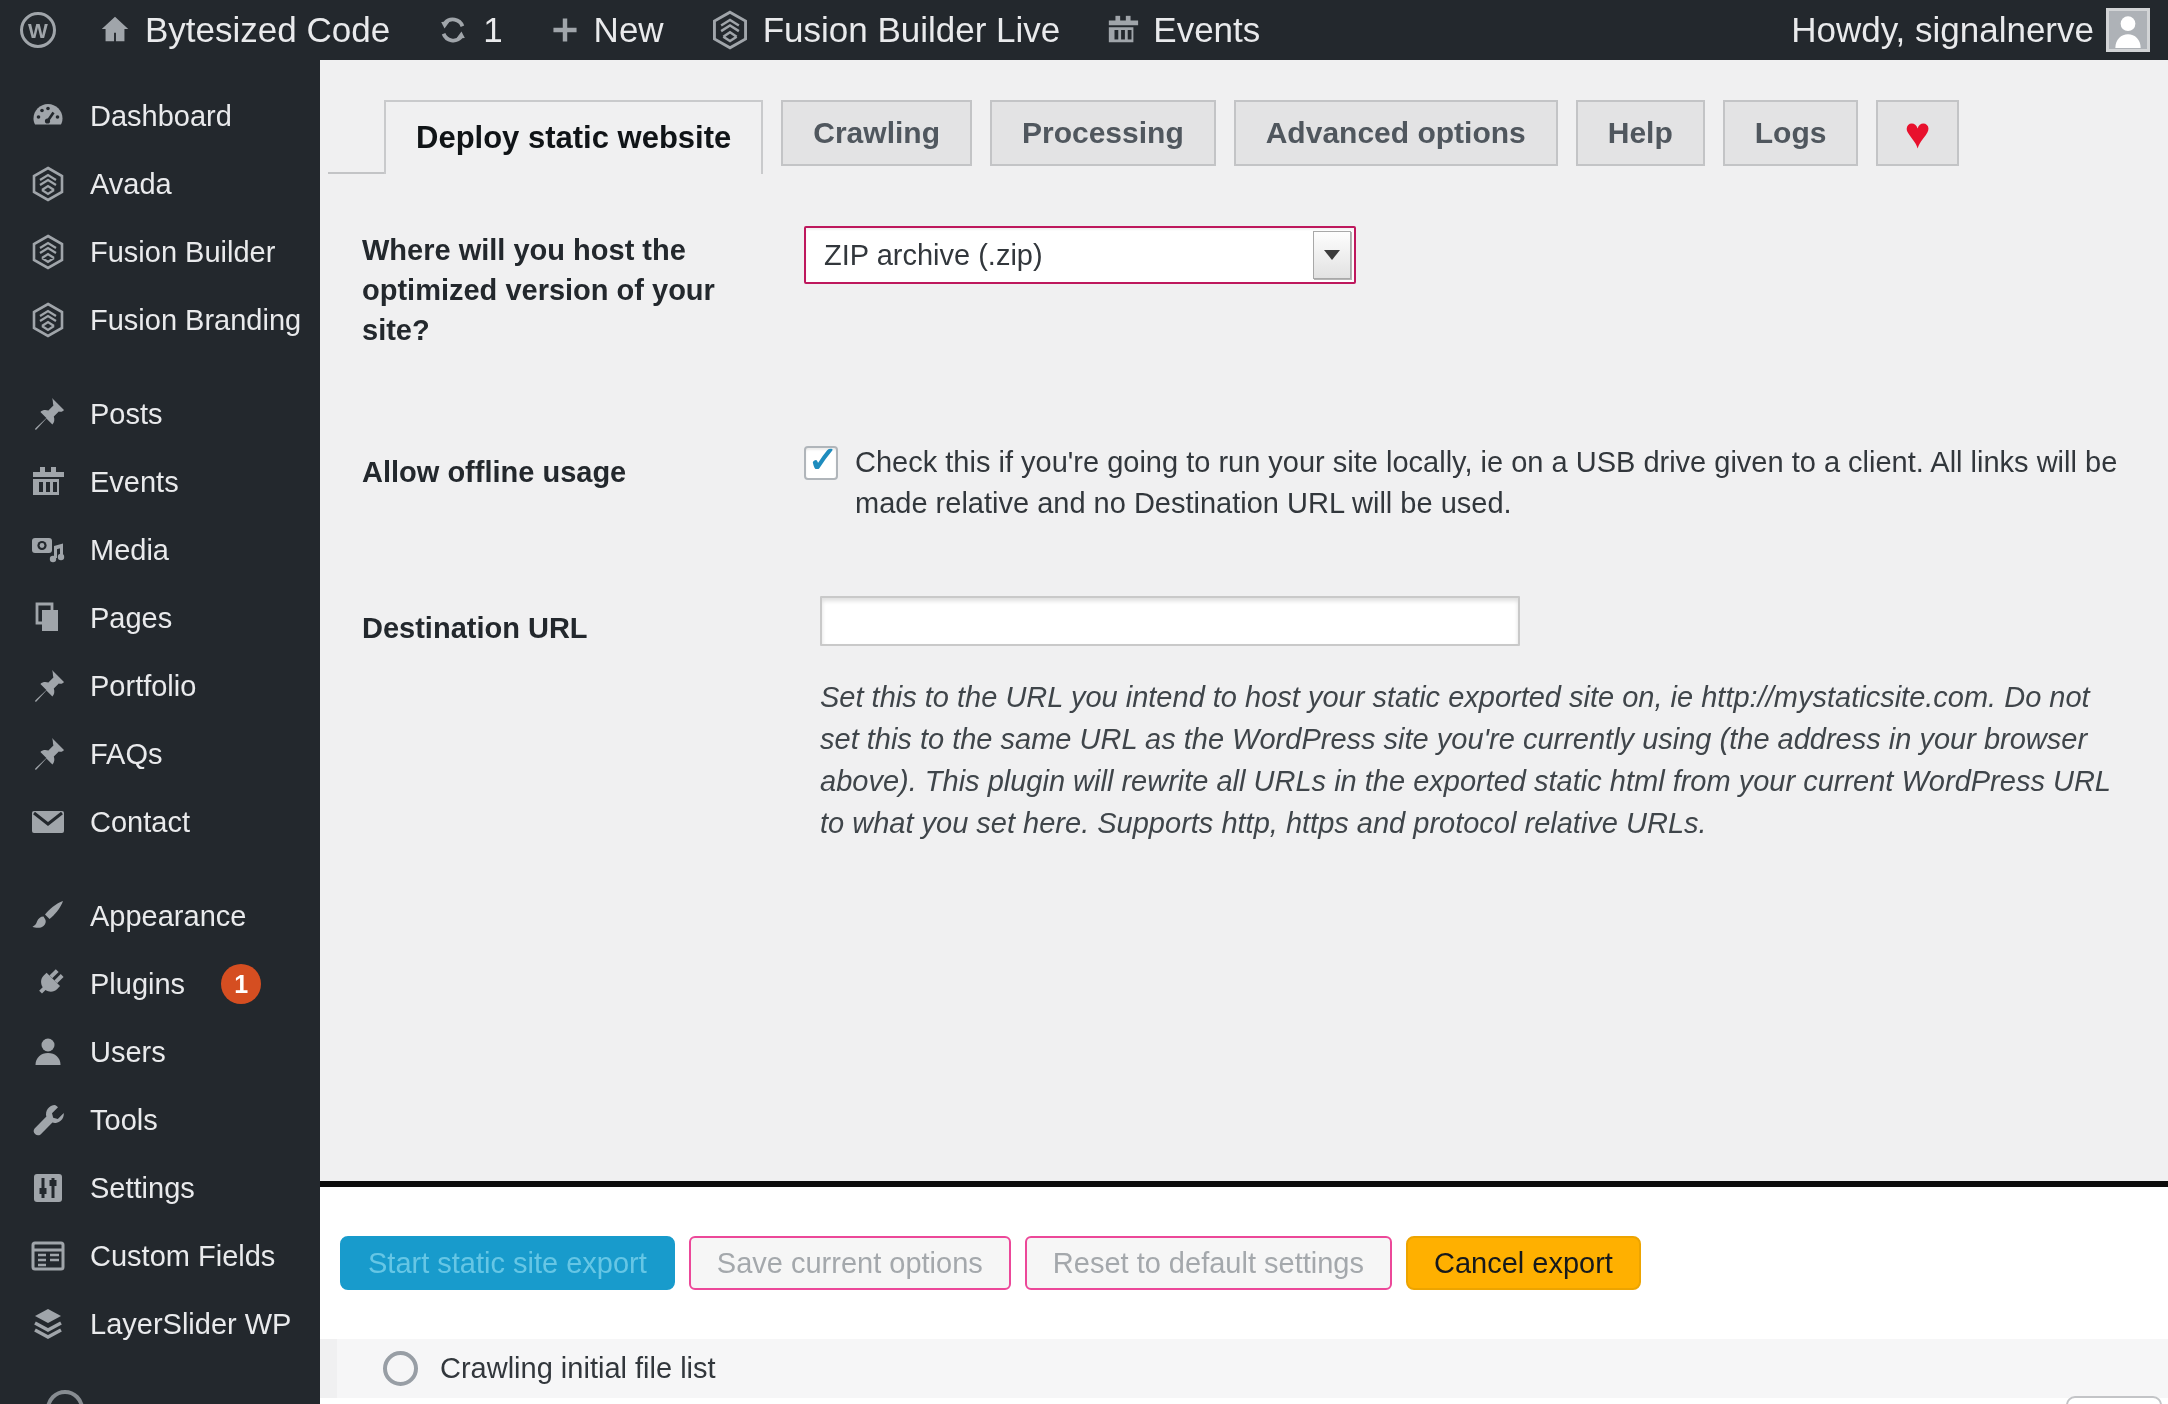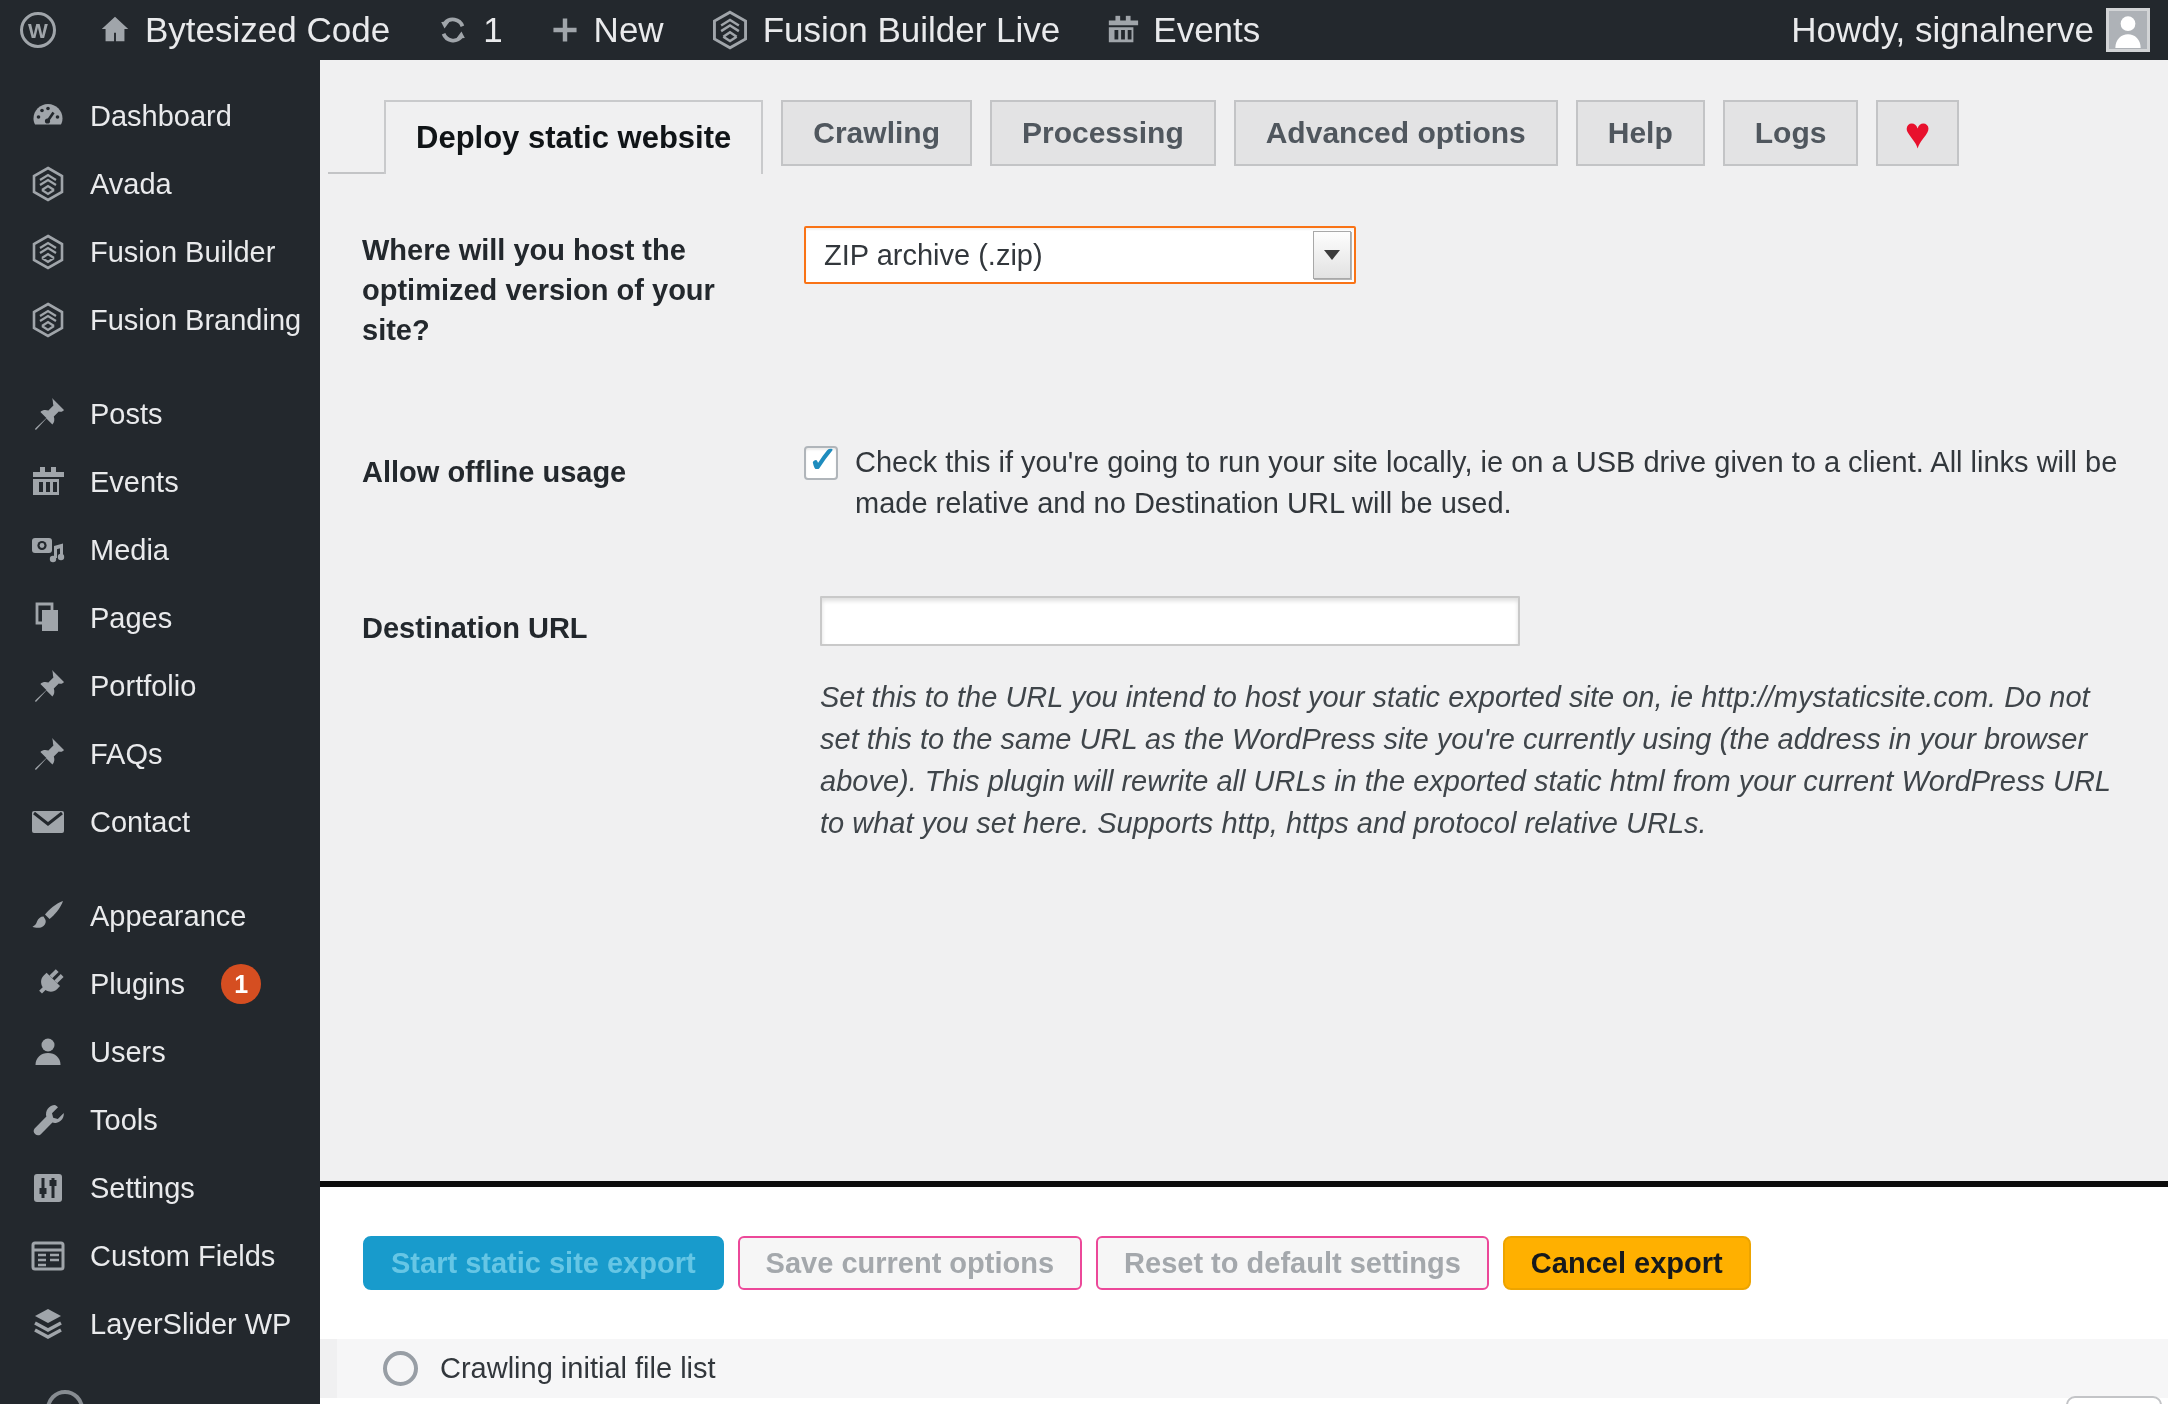--- a/index.html
+++ b/index.html
@@ -41,42 +41,42 @@
 
   .form-row{position:absolute;left:42px;display:flex;}
   .row-host{top:166px;}
   .row-offline{top:382px;}
   .row-dest{top:536px;gap:16px;}
   .label-col{width:442px;box-sizing:border-box;padding-right:64px;padding-top:4px;
     font-weight:700;font-size:29px;line-height:40px;color:#23282d;}
   .field-col{display:flex;align-items:flex-start;}
   .field-col.column{flex-direction:column;}
 
-  .select{position:relative;width:552px;height:58px;background:#fff;border:2px solid #f97316;border-radius:2px;
+  .select{position:relative;width:552px;height:58px;background:#fff;border:2px solid #be185d;border-radius:2px;
     box-sizing:border-box;display:flex;align-items:center;padding-left:18px;font-size:29px;color:#32373c;
     box-shadow:inset 0 2px 2px rgba(0,0,0,.05);cursor:pointer;}
   .select-btn{position:absolute;right:3px;top:3px;bottom:3px;width:36px;border:1px solid #a8a8a8;
     background:linear-gradient(#fdfdfd,#e2e2e2);display:flex;align-items:center;justify-content:center;
     box-shadow:1px 1px 0 #b5b5b5;}
   .select-arrow{width:0;height:0;border-left:8px solid transparent;border-right:8px solid transparent;
     border-top:10px solid #3c3c3c;}
 
   .checkbox{width:34px;height:34px;flex:none;background:#fff;border:2px solid #b0b5ba;border-radius:4px;
     box-sizing:border-box;margin-top:4px;margin-right:17px;position:relative;
     box-shadow:inset 0 2px 2px rgba(0,0,0,.08);cursor:pointer;}
   .checkbox::after{content:"\2713";position:absolute;top:-9px;left:2px;font-size:36px;font-weight:700;color:#1e8cbe;}
   .offline-text{width:1270px;font-size:29px;line-height:41px;color:#32373c;}
 
   .text-input{width:700px;height:50px;box-sizing:border-box;border:2px solid #c9c9c9;background:#fff;
     box-shadow:inset 0 3px 4px rgba(0,0,0,.13);font-size:29px;padding:0 14px;color:#32373c;border-radius:1px;}
   .desc{margin-top:30px;width:1300px;font-size:29px;font-style:italic;line-height:42px;color:#3f454a;}
 
   .sep{position:absolute;left:0;right:0;top:1121px;height:6px;background:#0c0c0c;}
   .actions{position:absolute;left:0;right:0;top:1127px;height:152px;background:#fff;
-    display:flex;align-items:center;padding-left:43px;gap:14px;box-sizing:border-box;font-weight:bold;}
+    display:flex;align-items:center;padding-left:20px;gap:14px;box-sizing:border-box;}
   .btn{height:54px;border-radius:8px;font-size:29px;padding:0 26px;display:flex;align-items:center;
     box-sizing:border-box;border:2px solid transparent;cursor:pointer;white-space:nowrap;}
   .btn-start{background:#189bcc;border-color:#189bcc;color:#66c6e5;}
   .btn-secondary{background:#f6f6f6;border:2px solid #ec4899;border-radius:6px;color:#a4a8ac;}
   .btn-cancel{background:#ffb000;border-color:#eda400;color:#16191c;}
 
   .progress-row{position:absolute;left:0;right:0;top:1279px;height:59px;background:#f6f6f7;
     display:flex;align-items:center;padding-left:46px;gap:22px;box-sizing:border-box;margin-left:17px;}
   .progress-circle{width:35px;height:35px;flex:none;border-radius:50%;border:4px solid #989ea5;
     box-sizing:border-box;background:transparent;}

